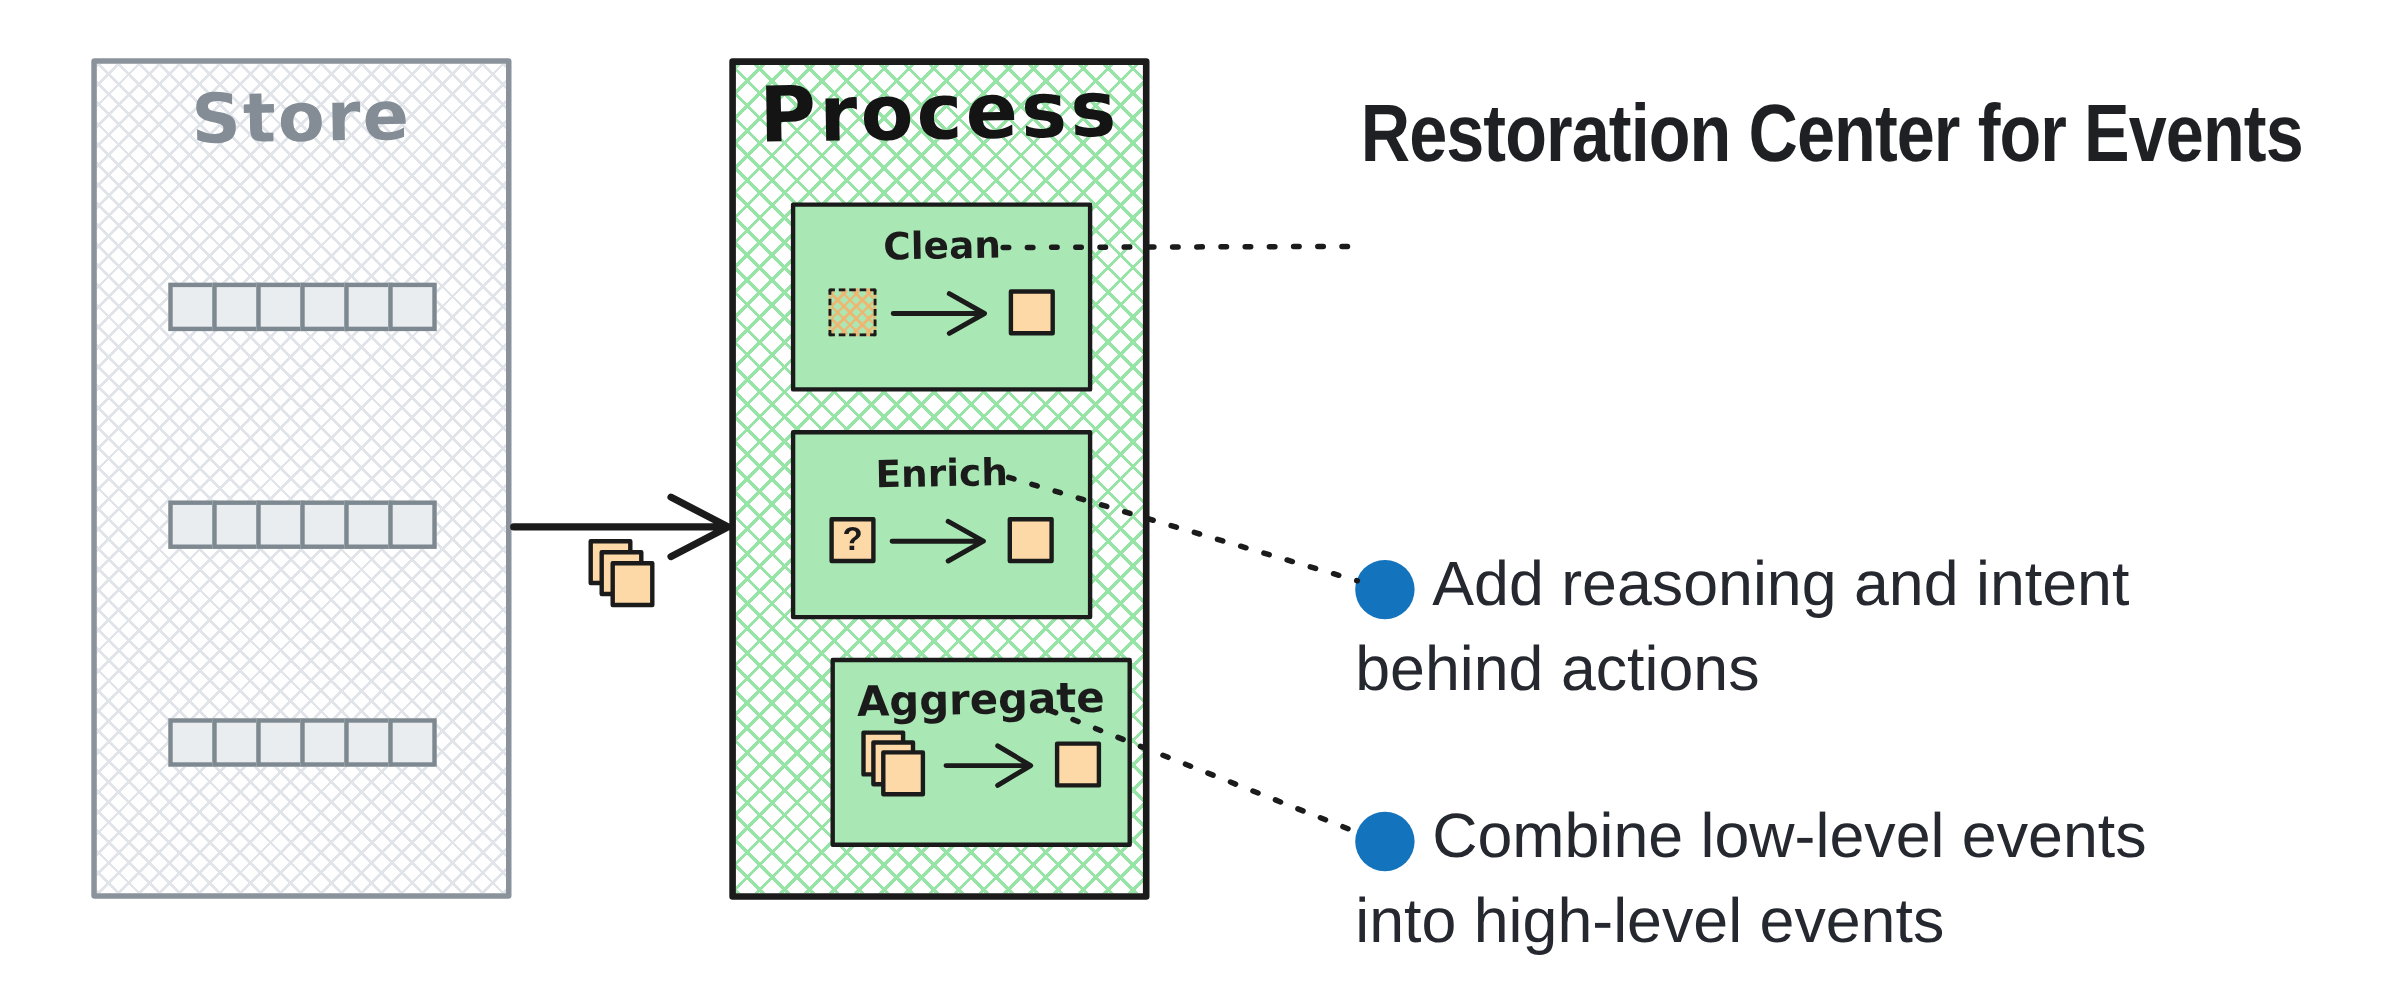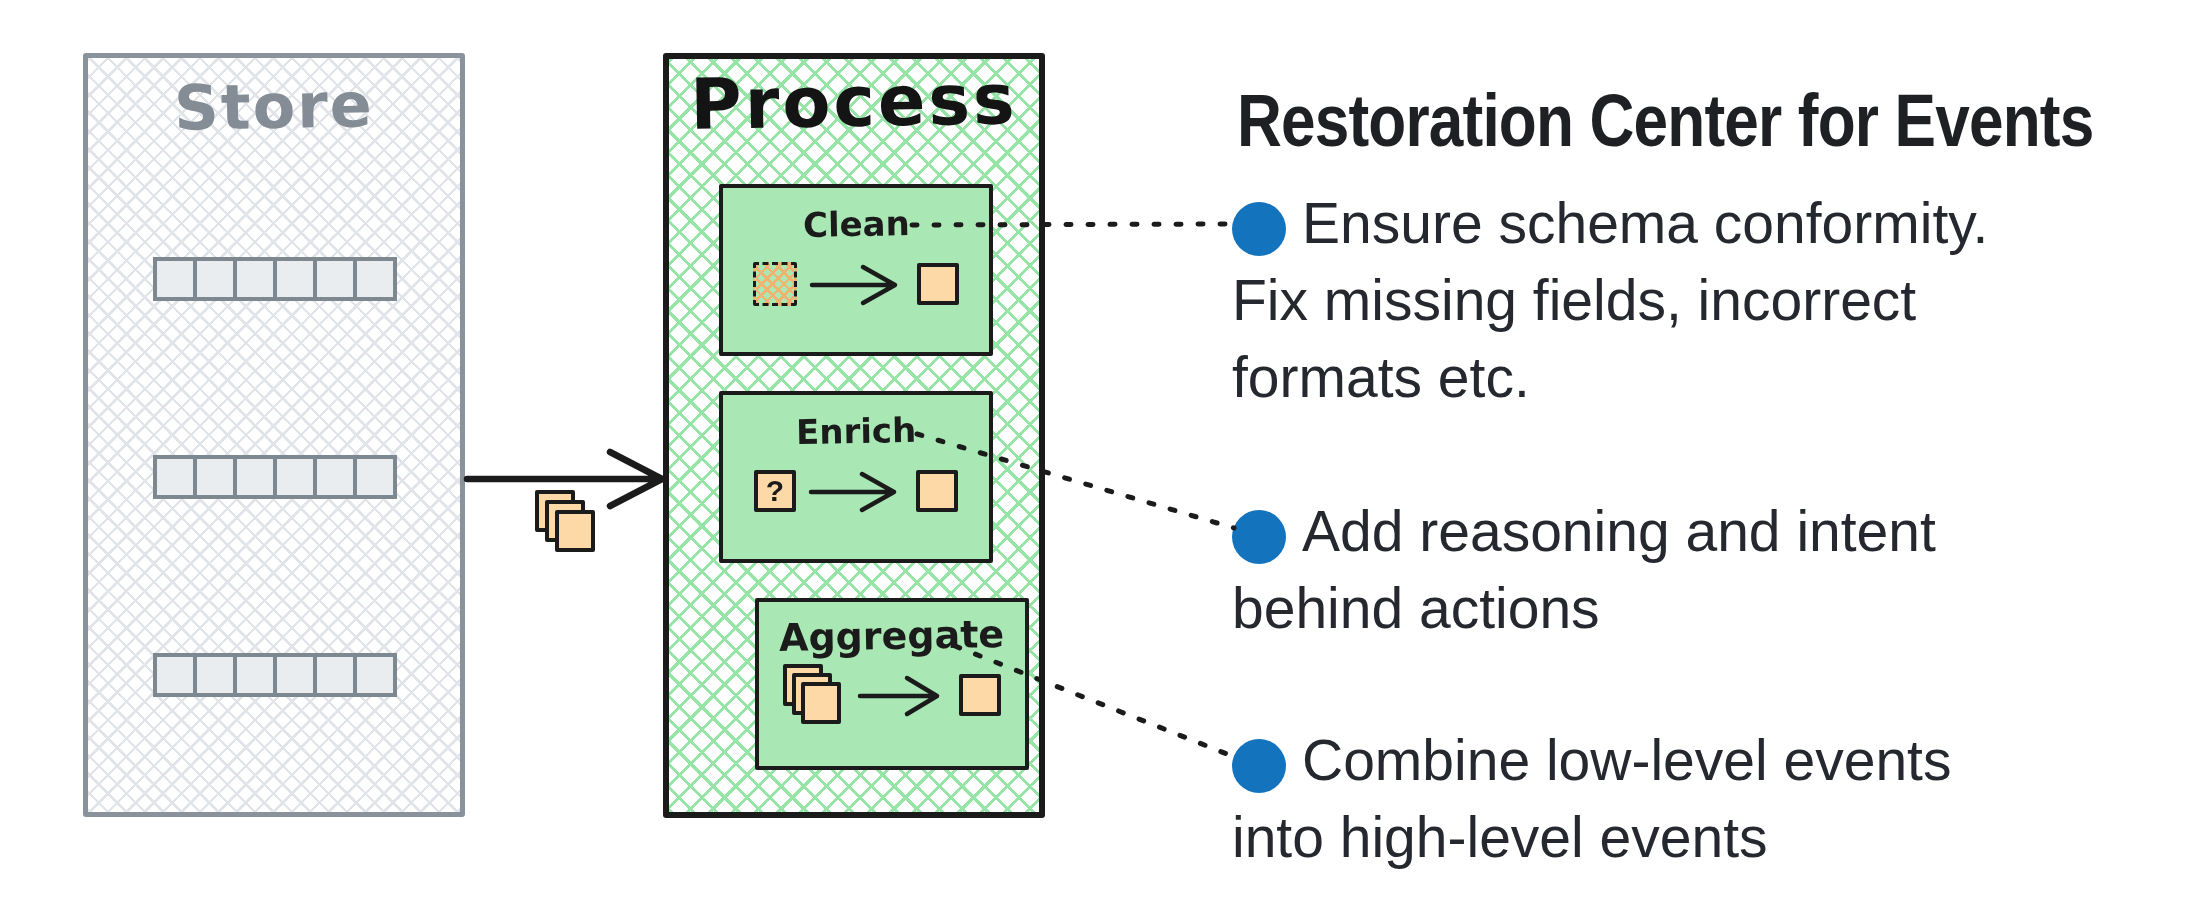--- a/index.html
+++ b/index.html
@@ -197,25 +197,20 @@
 
   <svg class="overlay" width="2187" height="906" viewBox="0 0 2187 906">
     <path d="M467 479 H658 M610 452 L662 479 L610 506" fill="none" stroke="#1b1b1b" stroke-width="6.5" stroke-linecap="round" stroke-linejoin="round"></path>
     <path d="M912 225 L1228 224" fill="none" stroke="#1b1b1b" stroke-width="5" stroke-linecap="round" stroke-dasharray="5 17"></path>
     <path d="M917 434 L1234 528" fill="none" stroke="#1b1b1b" stroke-width="5" stroke-linecap="round" stroke-dasharray="5 17"></path>
     <path d="M955 646 L1232 756" fill="none" stroke="#1b1b1b" stroke-width="5" stroke-linecap="round" stroke-dasharray="5 17"></path>
   </svg>
 
   <div class="panel-title">Restoration Center for Events</div>
 
-  <div class="bullet b1">
-    <div><span class="dot"></span><span>Ensure schema conformity.</span></div>
-    <div>Fix missing fields, incorrect</div>
-    <div>formats etc.</div>
-  </div>
 
   <div class="bullet b2">
     <div><span class="dot"></span><span>Add reasoning and intent</span></div>
     <div>behind actions</div>
   </div>
 
   <div class="bullet b3">
     <div><span class="dot"></span><span>Combine low-level events</span></div>
     <div>into high-level events</div>
   </div>

